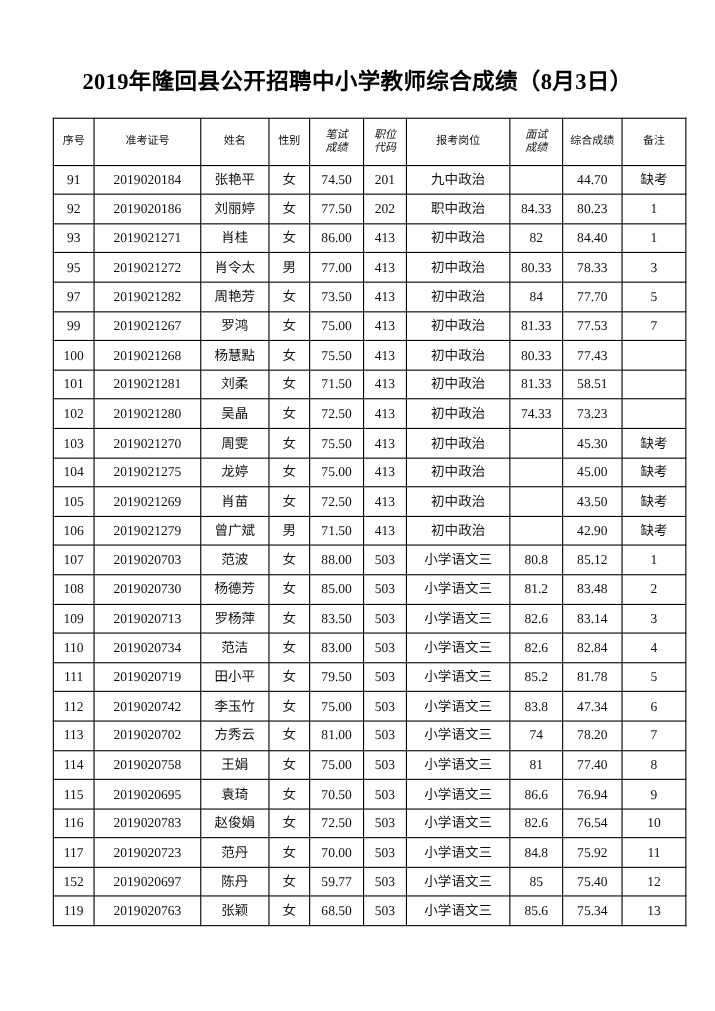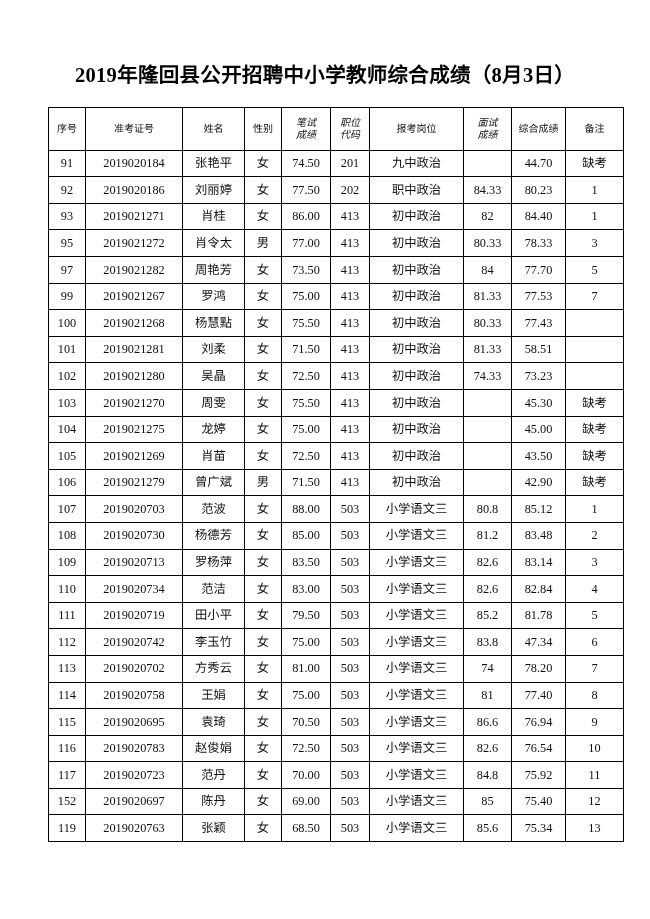--- a/index.html
+++ b/index.html
@@ -414,21 +414,21 @@
             <td>小学语文三</td>
             <td>84.8</td>
             <td>75.92</td>
             <td>11</td>
           </tr>
           <tr>
             <td>152</td>
             <td>2019020697</td>
             <td>陈丹</td>
             <td>女</td>
-            <td>69.00</td>
+            <td>59.77</td>
             <td>503</td>
             <td>小学语文三</td>
             <td>85</td>
             <td>75.40</td>
             <td>12</td>
           </tr>
           <tr>
             <td>119</td>
             <td>2019020763</td>
             <td>张颖</td>

